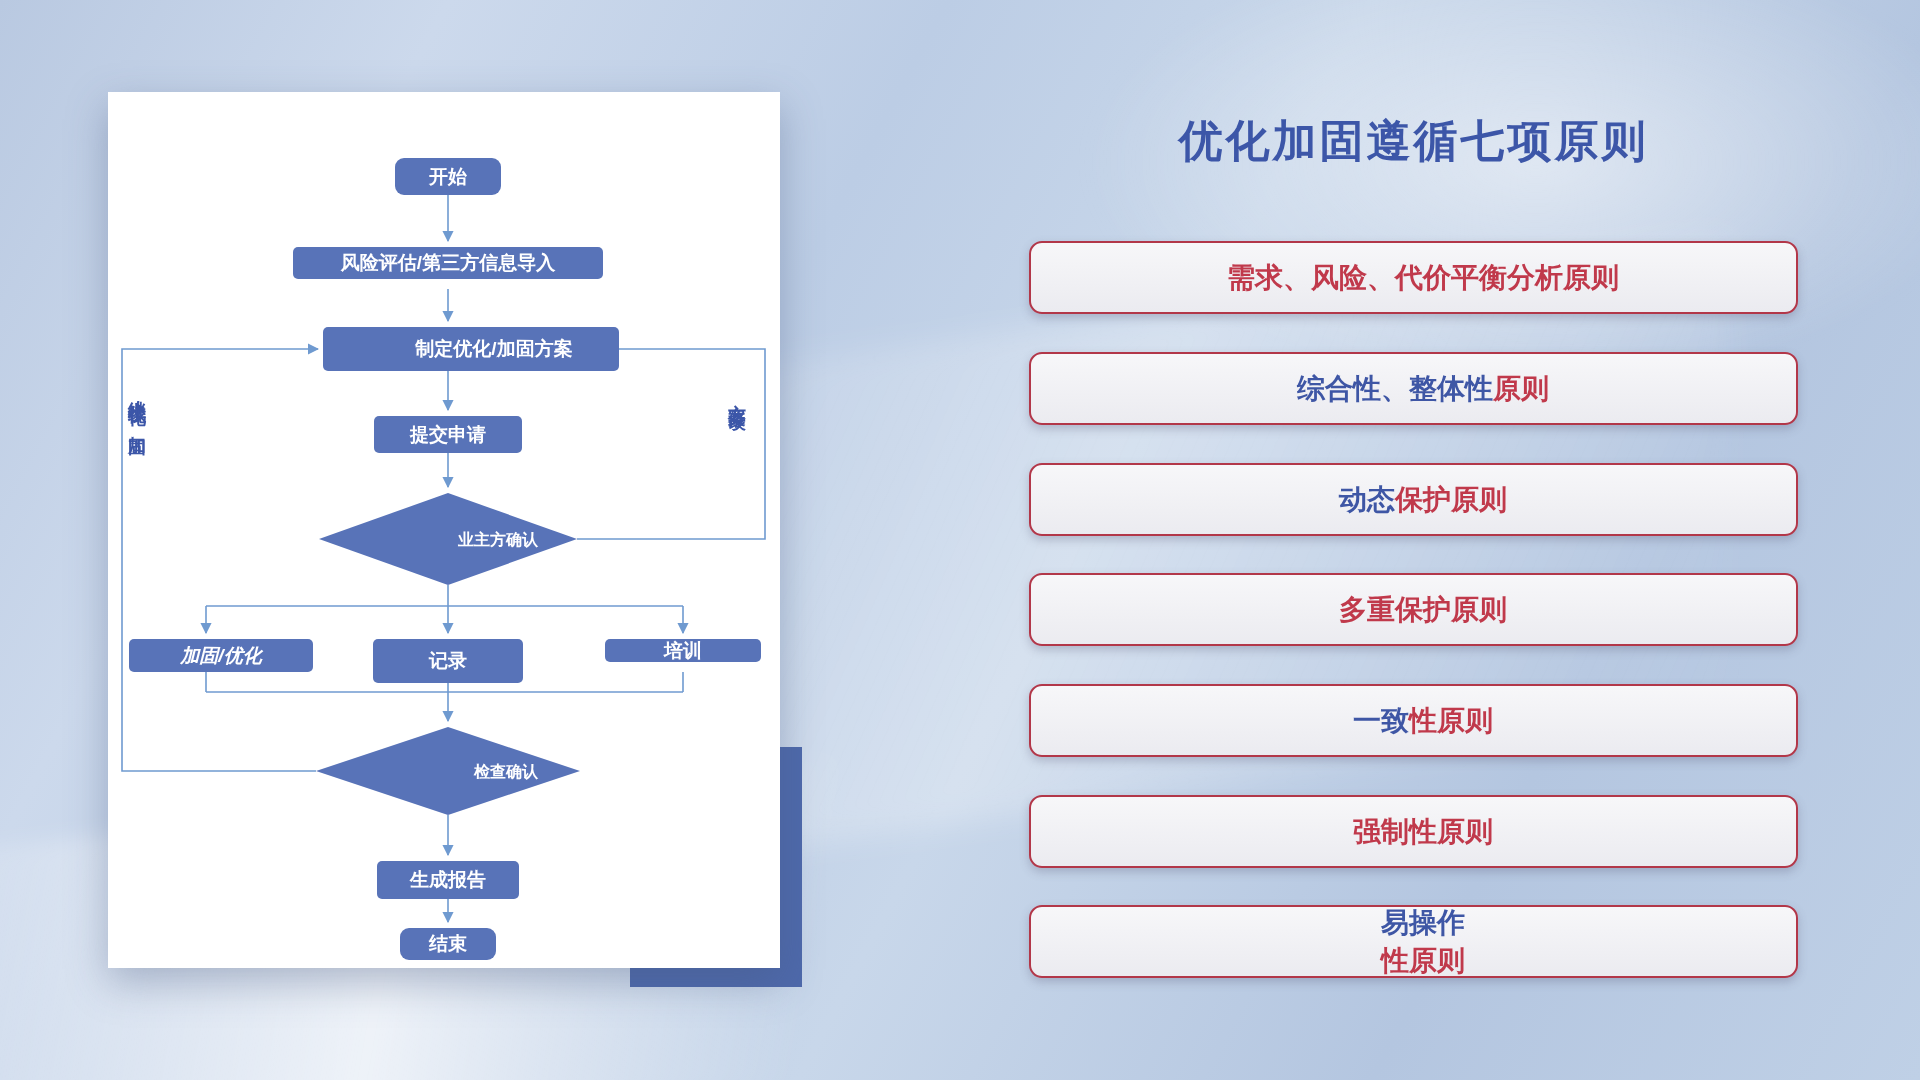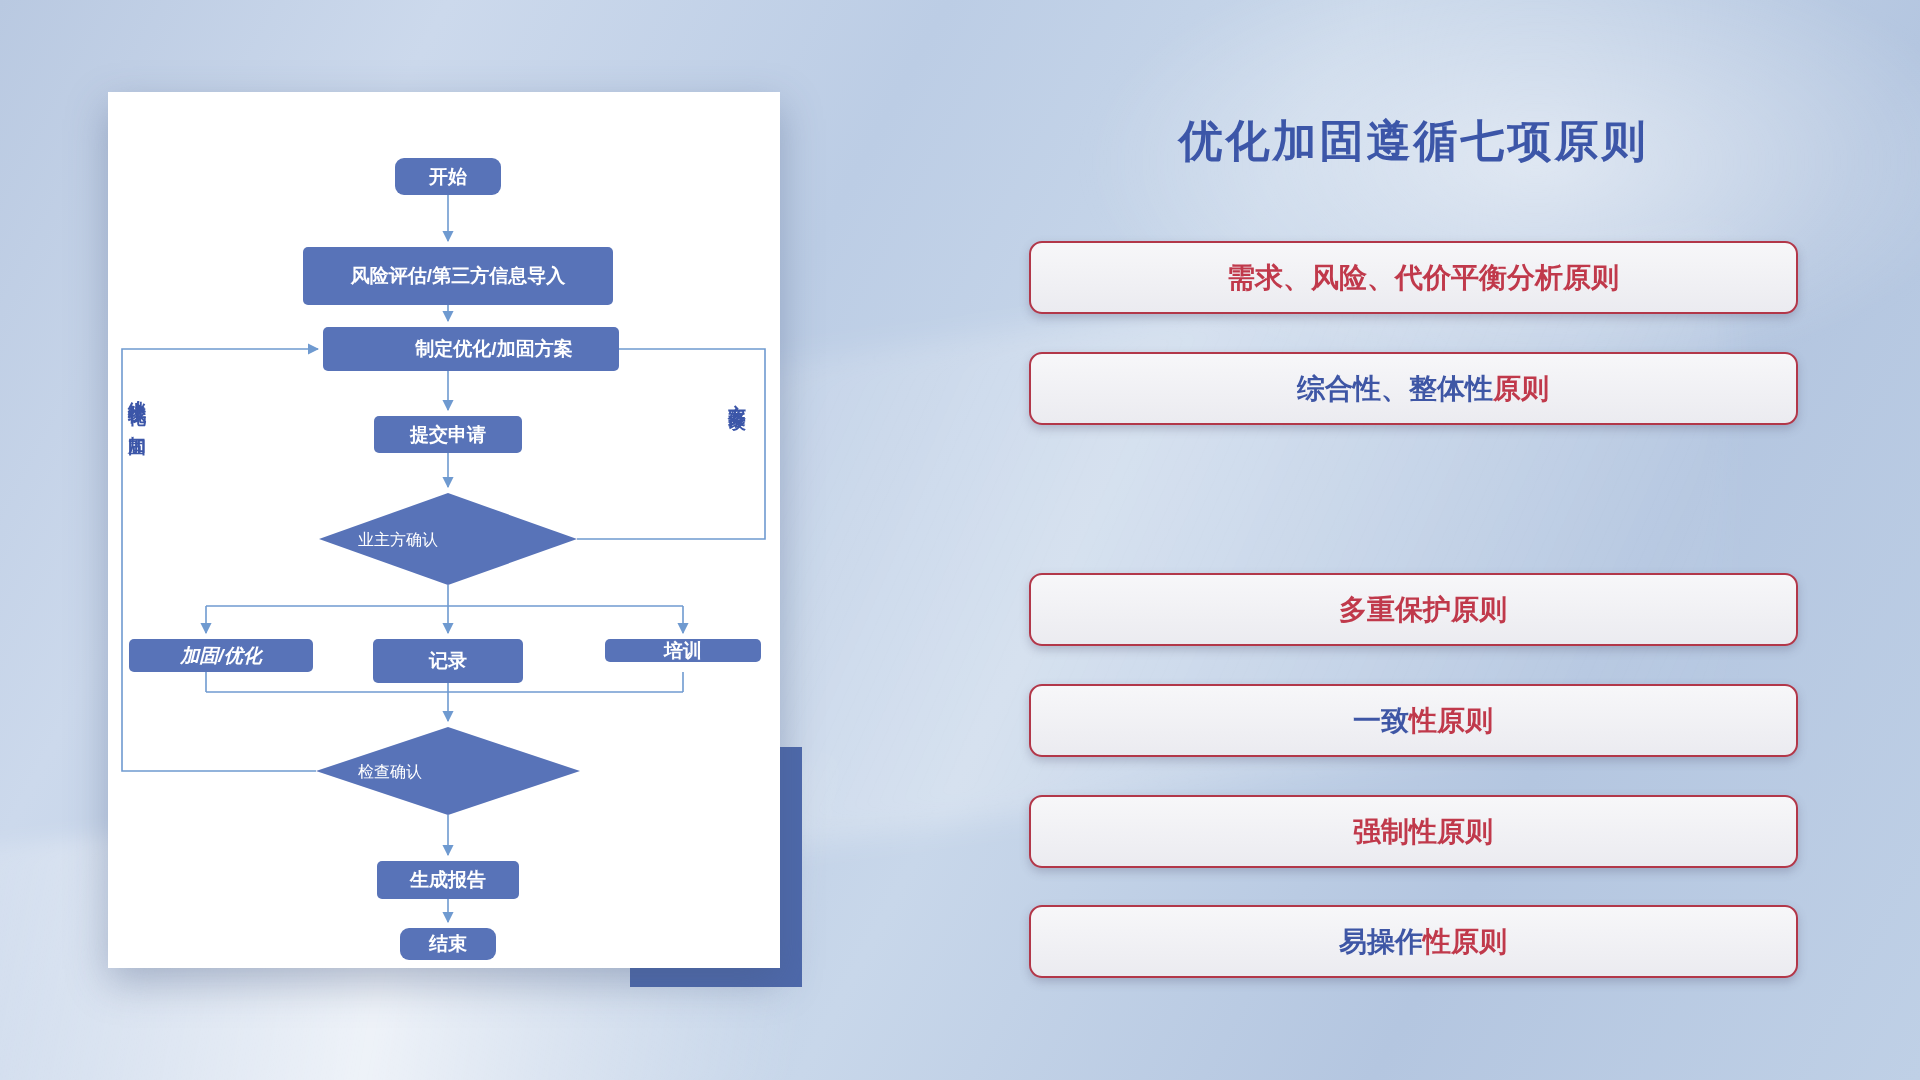--- a/index.html
+++ b/index.html
@@ -42,22 +42,22 @@
   .connectors path.link{stroke:var(--line-blue,#6f9ad0);stroke-width:1.6;fill:none;}
   .connectors polygon{fill:var(--node-blue,#5873b8);}
   .arrowhead{fill:var(--line-blue,#6f9ad0);}
   .node{
     position:absolute;display:flex;align-items:center;justify-content:center;
     background:var(--node-blue,#5873b8);color:#ffffff;font-weight:bold;
     font-size:19px;border-radius:5px;white-space:nowrap;
   }
   .node.pill{border-radius:9px;}
   .dlabel{
-    position:absolute;color:#ffffff;font-weight:normal;font-size:16px;
-    text-align:left;z-index:3;
+    position:absolute;color:#ffffff;font-weight:bold;font-size:16px;
+    text-align:right;z-index:3;
   }
   .vlabel{
     position:absolute;color:var(--title-blue,#3c56a8);font-weight:bold;font-size:18px;
     writing-mode:vertical-rl;text-orientation:upright;letter-spacing:3px;line-height:1;
   }
 
   
   .panel-title{
     position:absolute;left:1029px;top:112px;width:769px;margin:0;
     text-align:center;font-size:44px;font-weight:bold;letter-spacing:3px;
@@ -110,21 +110,21 @@
       <path class="link" d="M575,514 V541" marker-end="url(#arr)"></path>
       <path class="link" d="M340,600 V629" marker-end="url(#arr)"></path>
       <path class="link" d="M340,723 V763" marker-end="url(#arr)"></path>
       <path class="link" d="M340,803 V830" marker-end="url(#arr)"></path>
 
       <polygon points="340,401 469,447 340,493 211,447"></polygon>
       <polygon points="340,635 472,679 340,723 208,679"></polygon>
     </svg>
 
     <div class="node pill" style="left:287px;top:66px;width:106px;height:37px;">开始</div>
-    <div class="node" style="left:195px;top:155px;width:310px;height:58px;">风险评估/第三方信息导入</div>
+    <div class="node" style="left:185px;top:155px;width:310px;height:32px;">风险评估/第三方信息导入</div>
     <div class="node" style="left:215px;top:235px;width:250px;height:44px;padding-left:46px;">制定优化/加固方案</div>
     <div class="node" style="left:266px;top:324px;width:148px;height:37px;">提交申请</div>
     <div class="dlabel" style="left:250px;top:438px;width:180px;">业主方确认</div>
     <div class="node" style="left:21px;top:547px;width:184px;height:33px;font-style:italic;">加固/优化</div>
     <div class="node" style="left:265px;top:547px;width:150px;height:44px;">记录</div>
     <div class="node" style="left:497px;top:547px;width:156px;height:23px;">培训</div>
     <div class="dlabel" style="left:250px;top:670px;width:180px;">检查确认</div>
     <div class="node" style="left:269px;top:769px;width:142px;height:38px;">生成报告</div>
     <div class="node pill" style="left:292px;top:836px;width:96px;height:32px;">结束</div>
 
@@ -135,29 +135,33 @@
   <h1 class="panel-title">优化加固遵循七项原则</h1>
 
   <div class="principle-card" style="top:241px;">
     <span class="seg-blue"></span>
       <span class="seg-red">需求、风险、代价平衡分析原则</span>
   </div>
   <div class="principle-card" style="top:352px;text-align:right;">
     <span class="seg-blue">综合性、整体性</span>
       <span class="seg-red">原则</span>
   </div>
+  <div class="principle-card" style="top:463px;">
+    <span class="seg-blue">动态</span>
+      <span class="seg-red">保护原则</span>
+  </div>
   <div class="principle-card" style="top:573px;">
     <span class="seg-blue"></span>
       <span class="seg-red">多重保护原则</span>
   </div>
   <div class="principle-card" style="top:684px;">
     <span class="seg-blue">一致</span>
       <span class="seg-red">性原则</span>
   </div>
   <div class="principle-card" style="top:795px;">
     <span class="seg-blue"></span>
       <span class="seg-red">强制性原则</span>
   </div>
-  <div class="principle-card" style="top:905px;">
+  <div class="principle-card" style="top:905px;flex-direction:column;">
     <span class="seg-blue">易操作</span>
       <span class="seg-red">性原则</span>
   </div>
 </div>
 
 </body></html>

